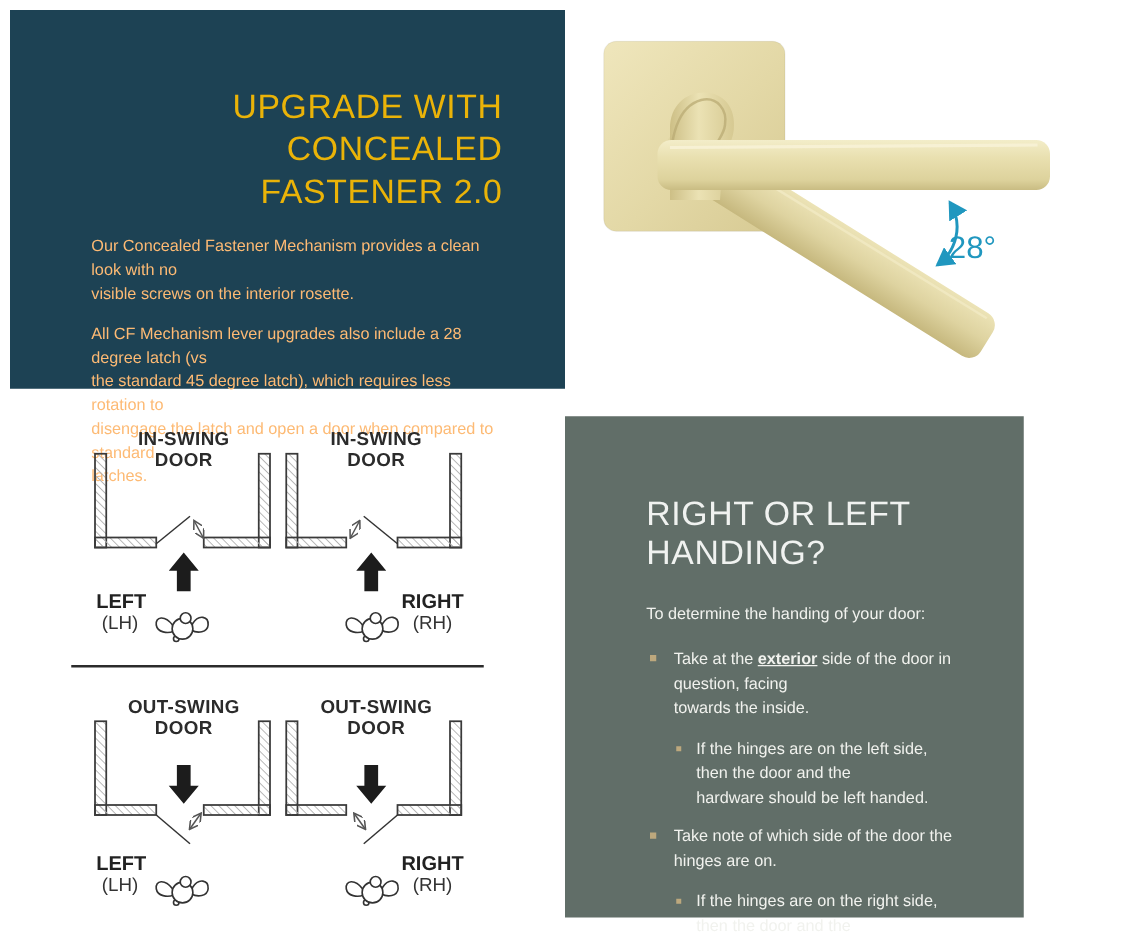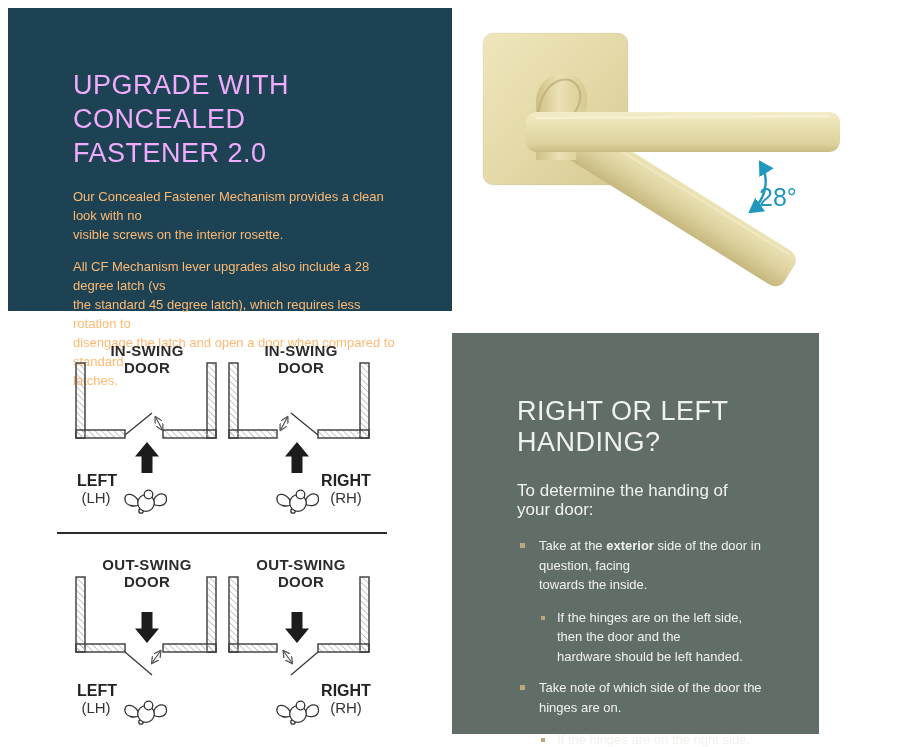--- a/index.html
+++ b/index.html
@@ -3,48 +3,48 @@
 <meta charset="utf-8">
 <style>
   html,body{margin:0;padding:0;background:#fff;}
   .page{position:relative;width:905px;height:747px;background:#ffffff;overflow:hidden;
         font-family:"Liberation Sans",sans-serif;}
 
   
   .cf-panel{position:absolute;left:8px;top:8px;width:444px;height:303px;background:#1d4254;
             box-sizing:border-box;padding:60px 50px 0 65px;}
   .cf-panel h2{margin:0 0 17px 0;font-size:27px;font-weight:300;line-height:34px;
-               letter-spacing:.5px;color:#f0abfc;white-space:pre-line;}
+               letter-spacing:.5px;color:#eab308;white-space:pre-line;text-align:right;}
   .cf-panel p{margin:0 0 13px 0;font-size:13px;line-height:19px;color:#fdba74;white-space:pre-line;}
 
   
   .lever-figure{position:absolute;left:468px;top:15px;width:437px;height:300px;}
   .angle-text{font:400 25px "Liberation Sans",sans-serif;fill:#2097bf;}
 
   
   .diagram{position:absolute;left:0;top:330px;width:452px;height:417px;text-align:center;}
   .dt{font:700 15px "Liberation Sans",sans-serif;fill:#2b2b2b;letter-spacing:.3px;text-anchor:middle;}
   .dl{font:700 16px "Liberation Sans",sans-serif;fill:#222;text-anchor:middle;}
   .ds{font:400 15px "Liberation Sans",sans-serif;fill:#333;text-anchor:middle;}
   .wall{fill:url(#hatch);stroke:#3a3a3a;stroke-width:1.4;}
   .doorline{stroke:#333;stroke-width:1.2;fill:none;}
   .dblarrow{stroke:#555;stroke-width:1.2;fill:none;}
   .solidarrow{fill:#1c1c1c;}
 
   
   .handing{position:absolute;left:452px;top:333px;width:367px;height:401px;background:#616e68;
            box-sizing:border-box;padding:63px 55px 0 65px;color:#f1f2ee;}
   .handing h2{margin:0 0 23px 0;font-size:27px;font-weight:300;letter-spacing:.5px;color:#f0f2f0;}
-  .handing .intro{margin:0 0 17px 0;font-size:17px;line-height:19px;}
+  .handing .intro{margin:0 0 17px 0;font-size:13px;line-height:19px;}
   .brow{display:flex;margin:0 0 13px 0;}
   .brow.sub{margin-left:24px;margin-bottom:12px;}
   .bsq{width:5px;height:5px;background:#bda87d;margin:7px 14px 0 3px;flex:none;}
   .brow.sub .bsq{width:4px;height:4px;margin:8px 12px 0 0;}
   .btxt{font-size:13px;line-height:19.5px;white-space:pre-line;}
-  .btxt b{font-weight:700;}
+  .btxt b{font-weight:700;text-decoration:underline;}
 </style>
 </head>
 <body>
 
 <div class="page">
 
   <section class="cf-panel">
     <h2>UPGRADE WITH CONCEALED
 FASTENER 2.0</h2>
     <p>Our Concealed Fastener Mechanism provides a clean look with no

